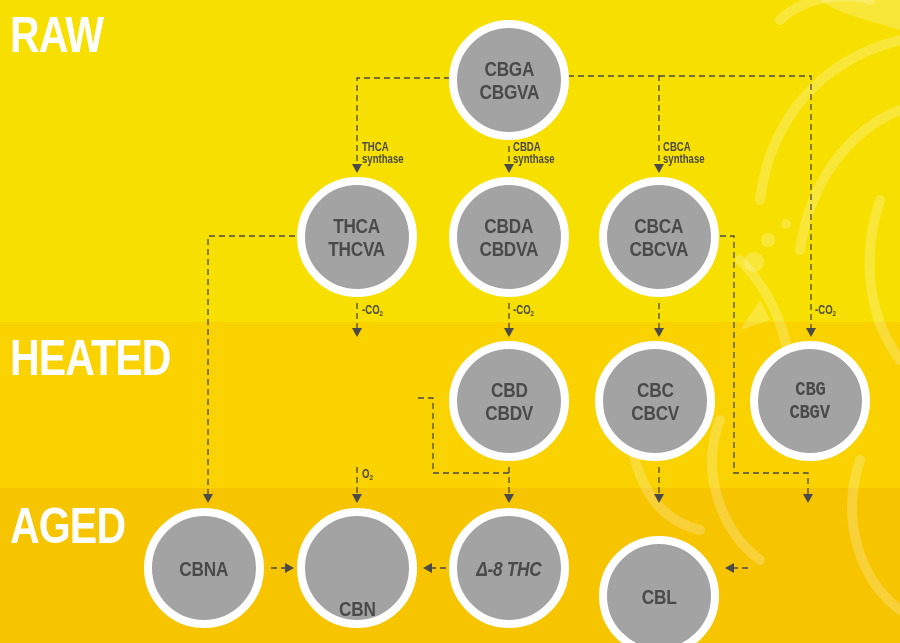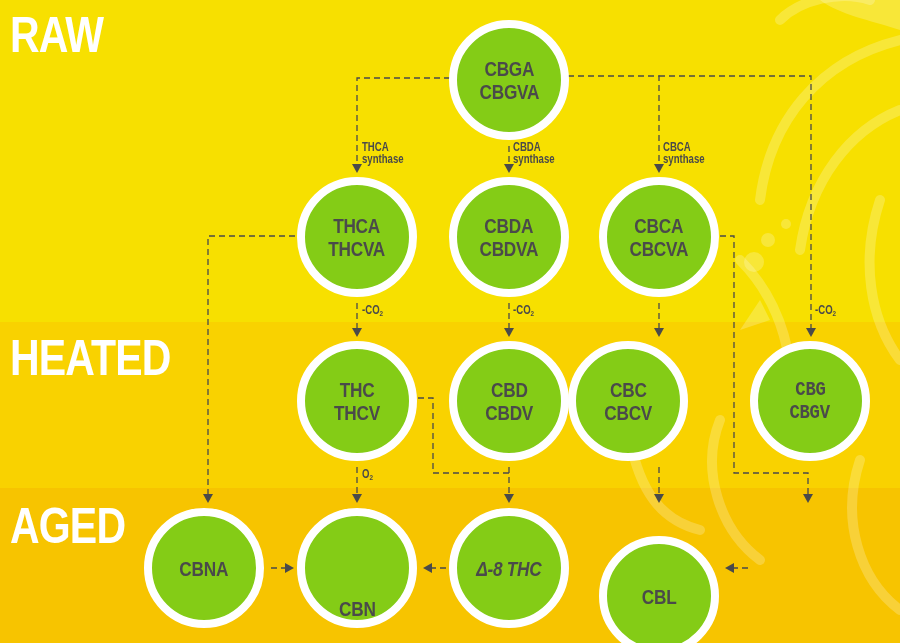--- a/index.html
+++ b/index.html
@@ -5,21 +5,21 @@
   html,body{margin:0;padding:0;}
   body{width:900px;height:643px;overflow:hidden;font-family:"Liberation Sans","DejaVu Sans",sans-serif;}
   .stage{position:relative;width:900px;height:643px;overflow:hidden;}
   .band{position:absolute;left:0;width:900px;}
   .band-raw{top:0;height:322px;background:#f7e000;}
   .band-heated{top:322px;height:166px;background:#f9d200;}
   .band-aged{top:488px;height:155px;background:#f7c400;}
   .band-label{position:absolute;left:10px;color:#fff;font-weight:bold;font-size:50px;letter-spacing:-1px;transform:scaleX(0.82);transform-origin:left top;line-height:1;}
   .deco{position:absolute;left:0;top:0;}
   .wires{position:absolute;left:0;top:0;}
-  .node{position:absolute;width:104px;height:104px;border-radius:50%;background:#84cc16;border:8px solid #fff;box-sizing:content-box;display:flex;flex-direction:column;align-items:center;justify-content:center;}
+  .node{position:absolute;width:104px;height:104px;border-radius:50%;background:#a3a3a3;border:8px solid #fff;box-sizing:content-box;display:flex;flex-direction:column;align-items:center;justify-content:center;}
   .node span{display:block;color:#4a4a4a;font-weight:bold;font-size:21px;line-height:23px;transform:scaleX(0.82);letter-spacing:-0.3px;}
   .lbl{position:absolute;color:#4a4a4a;font-weight:bold;font-size:12px;line-height:12px;transform:scaleX(0.8);transform-origin:left top;}
   .lbl sub{font-size:8px;vertical-align:-2px;}
 </style>
 </head>
 <body>
 
 <div class="stage">
   <div class="band band-raw"></div>
   <div class="band band-heated"></div>
@@ -133,29 +133,25 @@
   </div>
   <div class="node" style="left:449px;top:177px;">
     <span>CBDA</span>
     <span>CBDVA</span>
   </div>
   <div class="node" style="left:599px;top:177px;">
     <span>CBCA</span>
     <span>CBCVA</span>
   </div>
 
-  <div class="node" style="left:297px;top:341px;">
-    <span>THC</span>
-    <span>THCV</span>
-  </div>
   <div class="node" style="left:449px;top:341px;">
     <span>CBD</span>
     <span>CBDV</span>
   </div>
-  <div class="node" style="left:568px;top:341px;">
+  <div class="node" style="left:595px;top:341px;">
     <span>CBC</span>
     <span>CBCV</span>
   </div>
   <div class="node" style="left:750px;top:341px;font-family:Liberation Mono, monospace;">
     <span>CBG</span>
     <span>CBGV</span>
   </div>
 
   <div class="node" style="left:144px;top:508px;">
     <span>CBNA</span>

